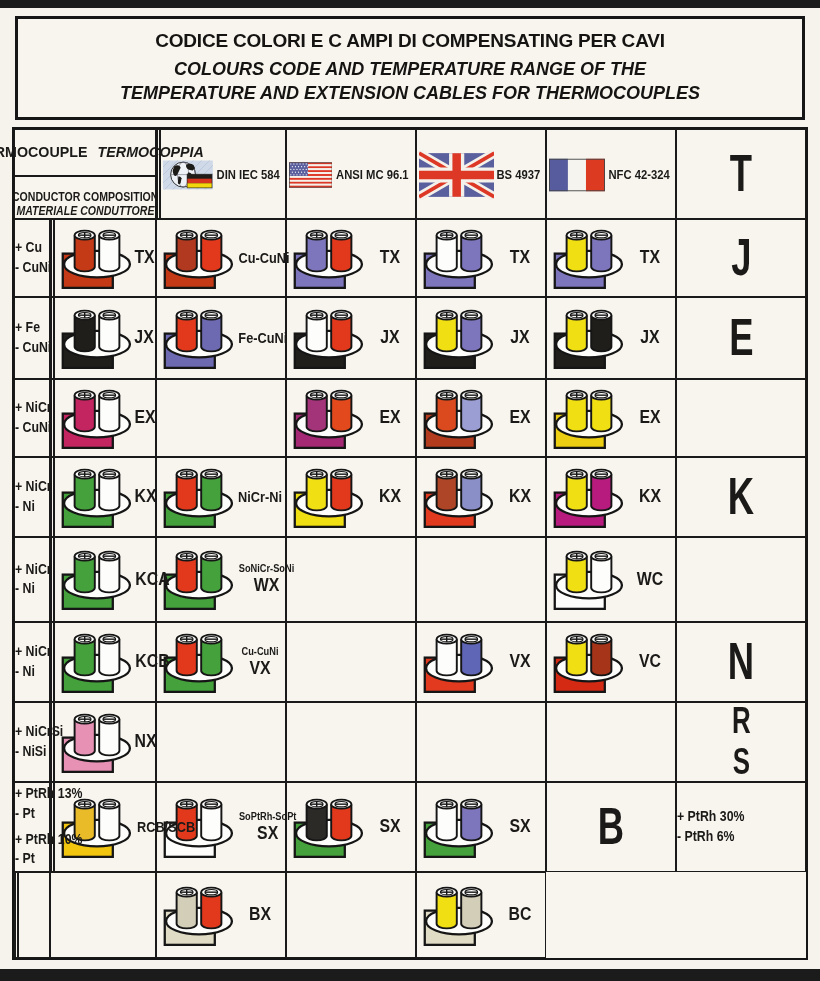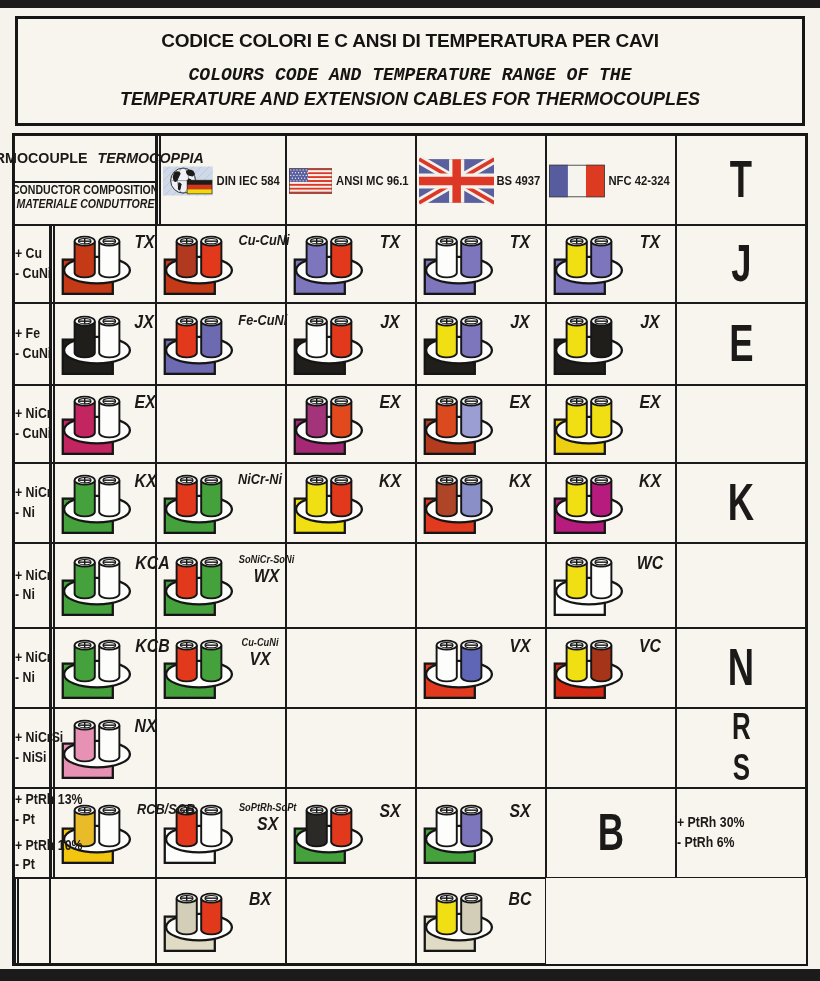--- a/index.html
+++ b/index.html
@@ -3,65 +3,65 @@
 <meta charset="utf-8">
 <style>
   html,body{margin:0;padding:0;background:#ffffff;font-family:"Liberation Sans",sans-serif;}
   .page{position:relative;width:820px;height:981px;background:#f6f3ec;box-sizing:border-box;padding:15px 12px 0 12px;overflow:hidden;}
   .scan-top{position:absolute;top:0;left:0;width:100%;height:8px;background:#1b1b1b;}
   .scan-bottom{position:absolute;bottom:0;left:0;width:100%;height:12px;background:#1b1b1b;}
 
   .title-box{border:3px solid #161616;margin:1px 3px 7px 3px;padding:9px 6px 11px 6px;text-align:center;background:#f8f5ee;}
   .t-it{font-size:19px;font-weight:700;line-height:1.32;letter-spacing:-0.2px;color:#151412;}
   .t-en{font-size:18px;font-weight:700;font-style:italic;line-height:1.32;color:#151412;}
-  .t-en.first{margin-top:11px;font-family:Liberation Mono, monospace;}
+  .t-en.first{margin-top:5px;}
 
   .grid{display:grid;grid-template-columns:36px 106px repeat(5,1fr);
         grid-template-rows:90px 78px 82px 78px 80px 85px 80px 80px 90px 86px;
         border:2.5px solid #161616;background:#f8f5ee;}
   .cell{border:1px solid #1a1a1a;box-sizing:border-box;min-width:0;min-height:0;background:#f8f5ee;}
   .dbl{border-left:5px double #1a1a1a;}
 
   .hdr-left{grid-column:1 / span 2;display:flex;flex-direction:column;}
   .hdr-thermo{flex:1.1;border-bottom:2px solid #1a1a1a;display:flex;flex-direction:row;justify-content:center;align-items:center;}
-  .hdr-cond{flex:1;display:flex;flex-direction:column;justify-content:flex-start;align-items:center;}
+  .hdr-cond{flex:1;display:flex;flex-direction:column;justify-content:flex-end;align-items:center;}
   .h1{font-size:15.5px;font-weight:700;transform:scaleX(.92);white-space:nowrap;color:#1b1a18;}
   .h1.it{font-style:italic;}
   .h2{font-size:12px;font-weight:700;transform:scaleX(.88);white-space:nowrap;color:#1b1a18;}
   .h2.it{font-style:italic;}
 
   .hdr-std{display:flex;align-items:center;justify-content:space-between;padding:6px 2px 4px 2px;}
   .flagbox{width:106px;height:50px;}
   .flagbox svg{width:100%;height:100%;display:block;}
   .stdname{font-weight:700;font-size:12.5px;transform:scaleX(.9);white-space:nowrap;color:#1b1a18;}
 
   .lcell{display:flex;flex-direction:column;align-items:center;justify-content:center;}
   .lcell span{font-weight:700;font-size:52px;line-height:.92;transform:scaleX(.7);color:#1b1a18;}
   .lcell.multi span{font-size:37px;line-height:1.1;}
 
   .ccell{display:flex;flex-direction:column;justify-content:center;}
   .ccell .line{font-weight:700;font-size:14.5px;transform:scaleX(.85);transform-origin:left center;white-space:nowrap;line-height:1.35;color:#1b1a18;}
   .ccell .line.gap{margin-top:6px;}
 
   .bodycell{display:flex;align-items:center;}
-  .cellflex{display:flex;width:100%;font-style:italic;}
+  .cellflex{display:flex;align-items:center;width:100%;}
   .cable{width:72px;height:64px;flex:0 0 auto;margin-left:6px;}
   .lblwrap{flex:1;text-align:center;}
   .label{font-weight:700;font-size:18px;transform:scaleX(.88);white-space:nowrap;color:#1b1a18;}
   .label.small{font-size:14.5px;}
   .sublabel{font-weight:700;font-size:10.5px;transform:scaleX(.88);white-space:nowrap;color:#1b1a18;margin-bottom:1px;}
 </style>
 </head>
 <body>
 
 <div class="page">
   <div class="scan-top"></div>
 
   <div class="title-box">
-    <div class="t-it">CODICE COLORI E C ANSI DI TEMPERATURA PER CAVI</div>
+    <div class="t-it">CODICE COLORI E C AMPI DI COMPENSATING PER CAVI</div>
     <div class="t-en first">COLOURS CODE AND TEMPERATURE RANGE OF THE</div>
     <div class="t-en">TEMPERATURE AND EXTENSION CABLES FOR THERMOCOUPLES</div>
   </div>
 
   <div class="grid" id="grid">
     <div class="cell hdr-left">
       <div class="hdr-thermo">
         <div class="h1">THERMOCOUPLE</div>
         <div class="h1 it">TERMOCOPPIA</div>
       </div>

